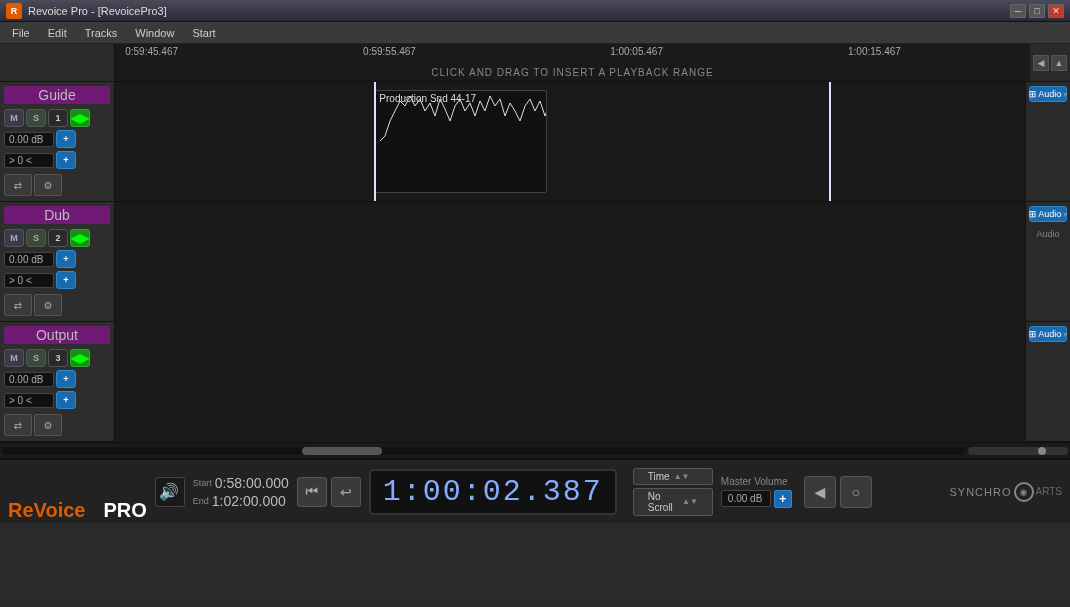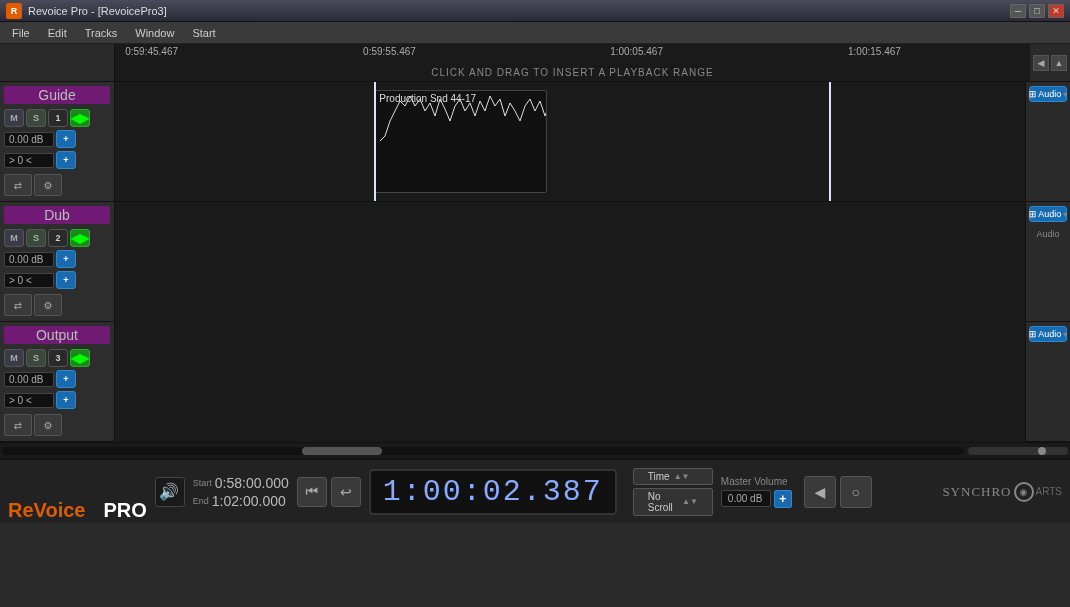--- a/index.html
+++ b/index.html
@@ -498,24 +498,23 @@
       font-size: 14px; color: #aaa;
     }
 
     .synchro-logo {
       margin-left: auto;
       display: flex;
       align-items: center;
       gap: 2px;
     }
     .synchro-text {
-      font-size: 13px;
+      font-size: 11px;
       color: #888;
       letter-spacing: 1px;
-      font-family: Liberation Serif, serif;
     }
     .synchro-circle {
       width: 20px; height: 20px;
       border: 2px solid #888;
       border-radius: 50%;
       display: flex; align-items: center; justify-content: center;
       font-size: 9px; color: #888;
     }
     .synchro-arts {
       font-size: 10px;

